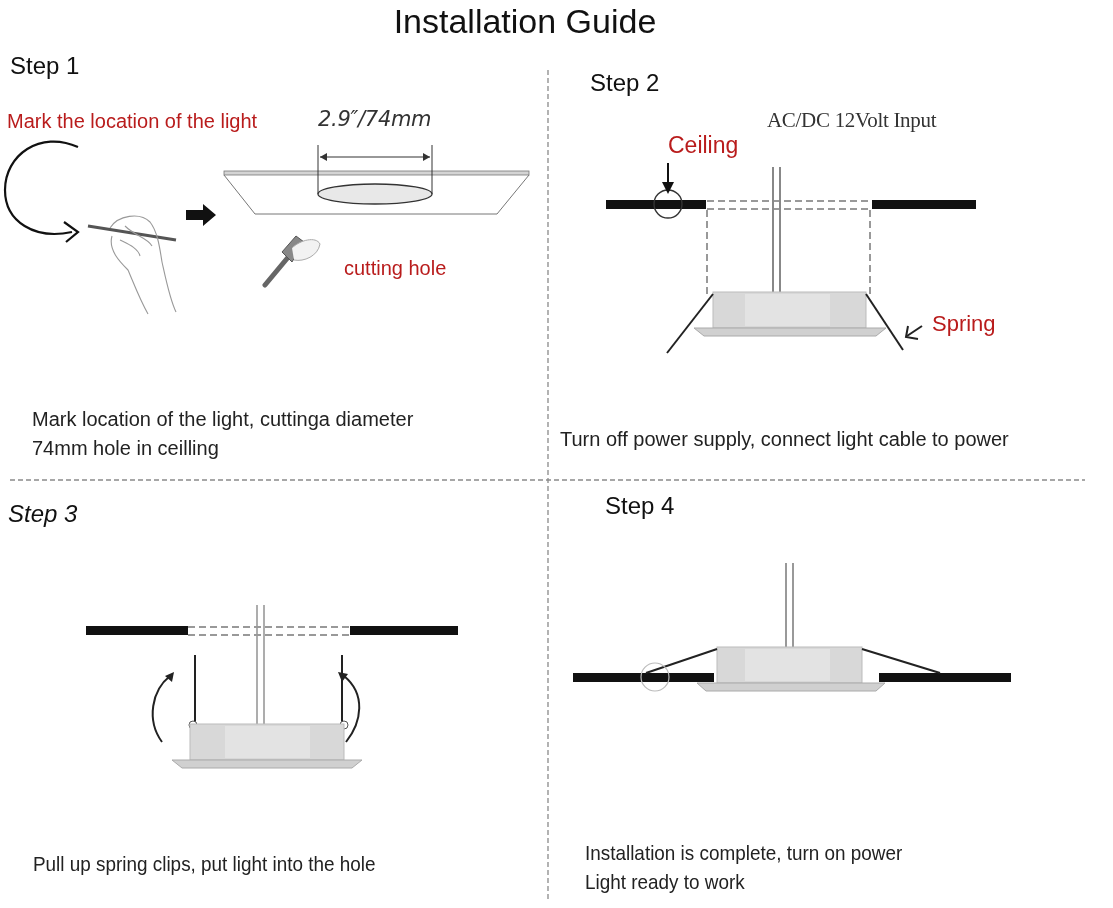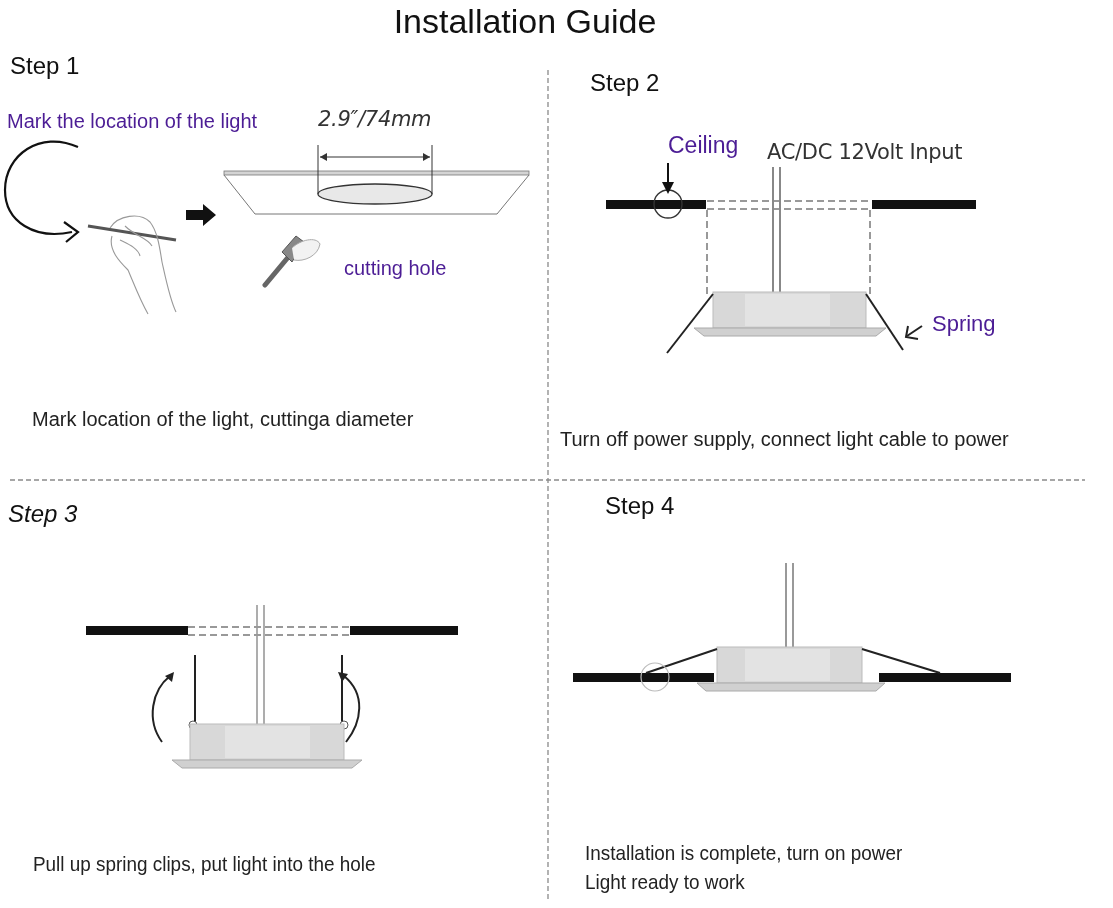--- a/index.html
+++ b/index.html
@@ -2,21 +2,21 @@
 <html><head>
 <meta charset="utf-8">
 <style>
   html, body { margin:0; padding:0; background:#ffffff; }
   body { width:1113px; height:908px; position:relative; overflow:hidden;
          font-family:"Liberation Sans", sans-serif; color:#111; }
   .abs { position:absolute; white-space:nowrap; }
   .title { left:0; width:1050px; top:2px; text-align:center; font-size:34px; }
   .step { font-size:24px; }
   .cap { font-size:20px; color:#222; line-height:29px; }
-  .lbl { font-size:20px; color:#4c1d95; }
+  .lbl { font-size:20px; color:#b91c1c; }
   .lbl-light { font-size:21px; color:#333; font-family:"DejaVu Sans", sans-serif; font-weight:normal; letter-spacing:-0.3px; }
   svg.art { position:absolute; left:0; top:0; }
   .bottom-cap { font-family:"Liberation Sans", sans-serif; font-size:21px; transform:scaleX(0.9); transform-origin:left; }
 </style>
 </head>
 <body>
 
 <div class="abs title">Installation Guide</div>
 
 <div class="abs step" style="left:10px;top:52px;">Step 1</div>
@@ -148,24 +148,25 @@
     <line x1="862" y1="649" x2="940" y2="673" stroke="#222" stroke-width="2"></line>
     <circle cx="655" cy="677" r="14" fill="none" stroke="#bbb" stroke-width="1.2"></circle>
   </g>
 </svg>
 
 <div class="abs lbl" style="left:7px;top:110px;">Mark the location of the light</div>
 <div class="abs lbl-light" style="left:318px;top:107px;font-style:italic;">2.9″/74mm</div>
 <div class="abs lbl" style="left:344px;top:257px;">cutting hole</div>
 <div class="abs cap" style="left:32px;top:405px;">
   <div>Mark location of the light, cuttinga diameter</div>
+  <div>74mm hole in ceilling</div>
 </div>
 
 <div class="abs lbl" style="left:668px;top:132px;font-size:23px;">Ceiling</div>
-<div class="abs lbl-light" style="left:767px;top:140px;">AC/DC 12Volt Input</div>
+<div class="abs lbl-light" style="left:767px;top:108px;font-family:Liberation Serif, serif;">AC/DC 12Volt Input</div>
 <div class="abs lbl" style="left:932px;top:311px;font-size:22px;">Spring</div>
 <div class="abs cap" style="left:560px;top:425px;">
   <div>Turn off power supply, connect light cable to power</div>
 </div>
 
 <div class="abs cap bottom-cap" style="left:33px;top:849px;">
   <div>Pull up spring clips, put light into the hole</div>
 </div>
 
 <div class="abs cap bottom-cap" style="left:585px;top:838px;">

